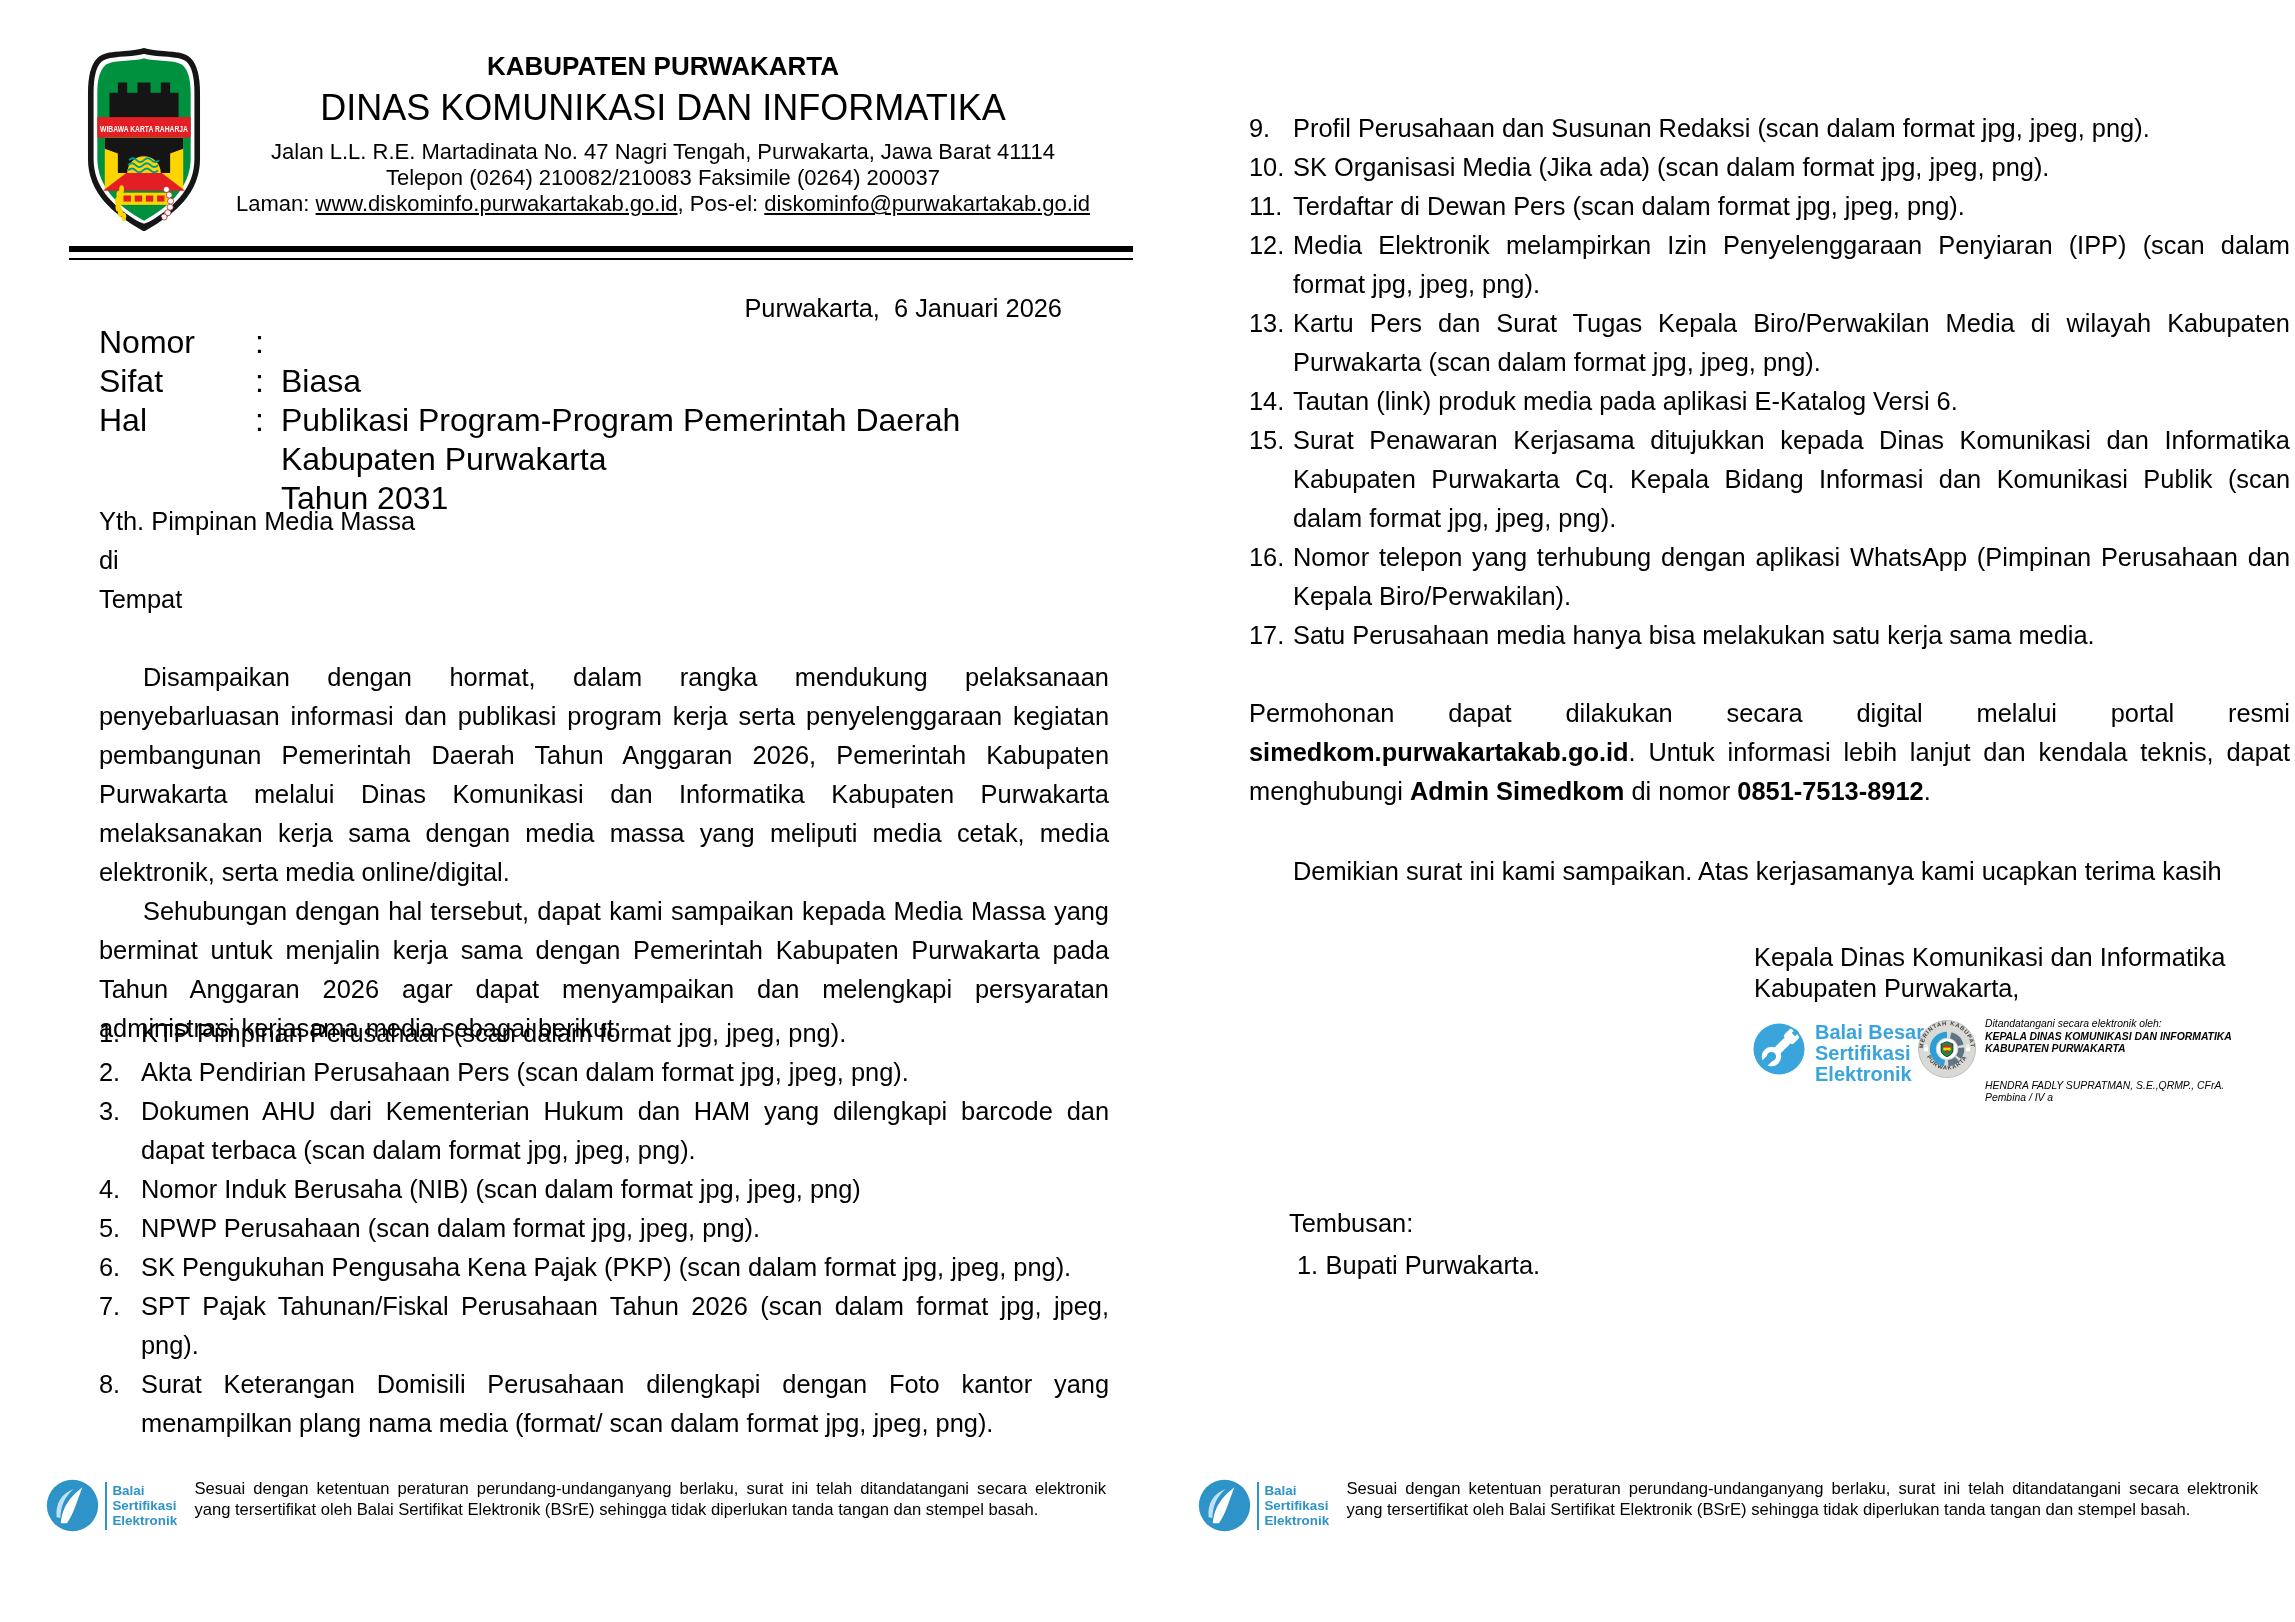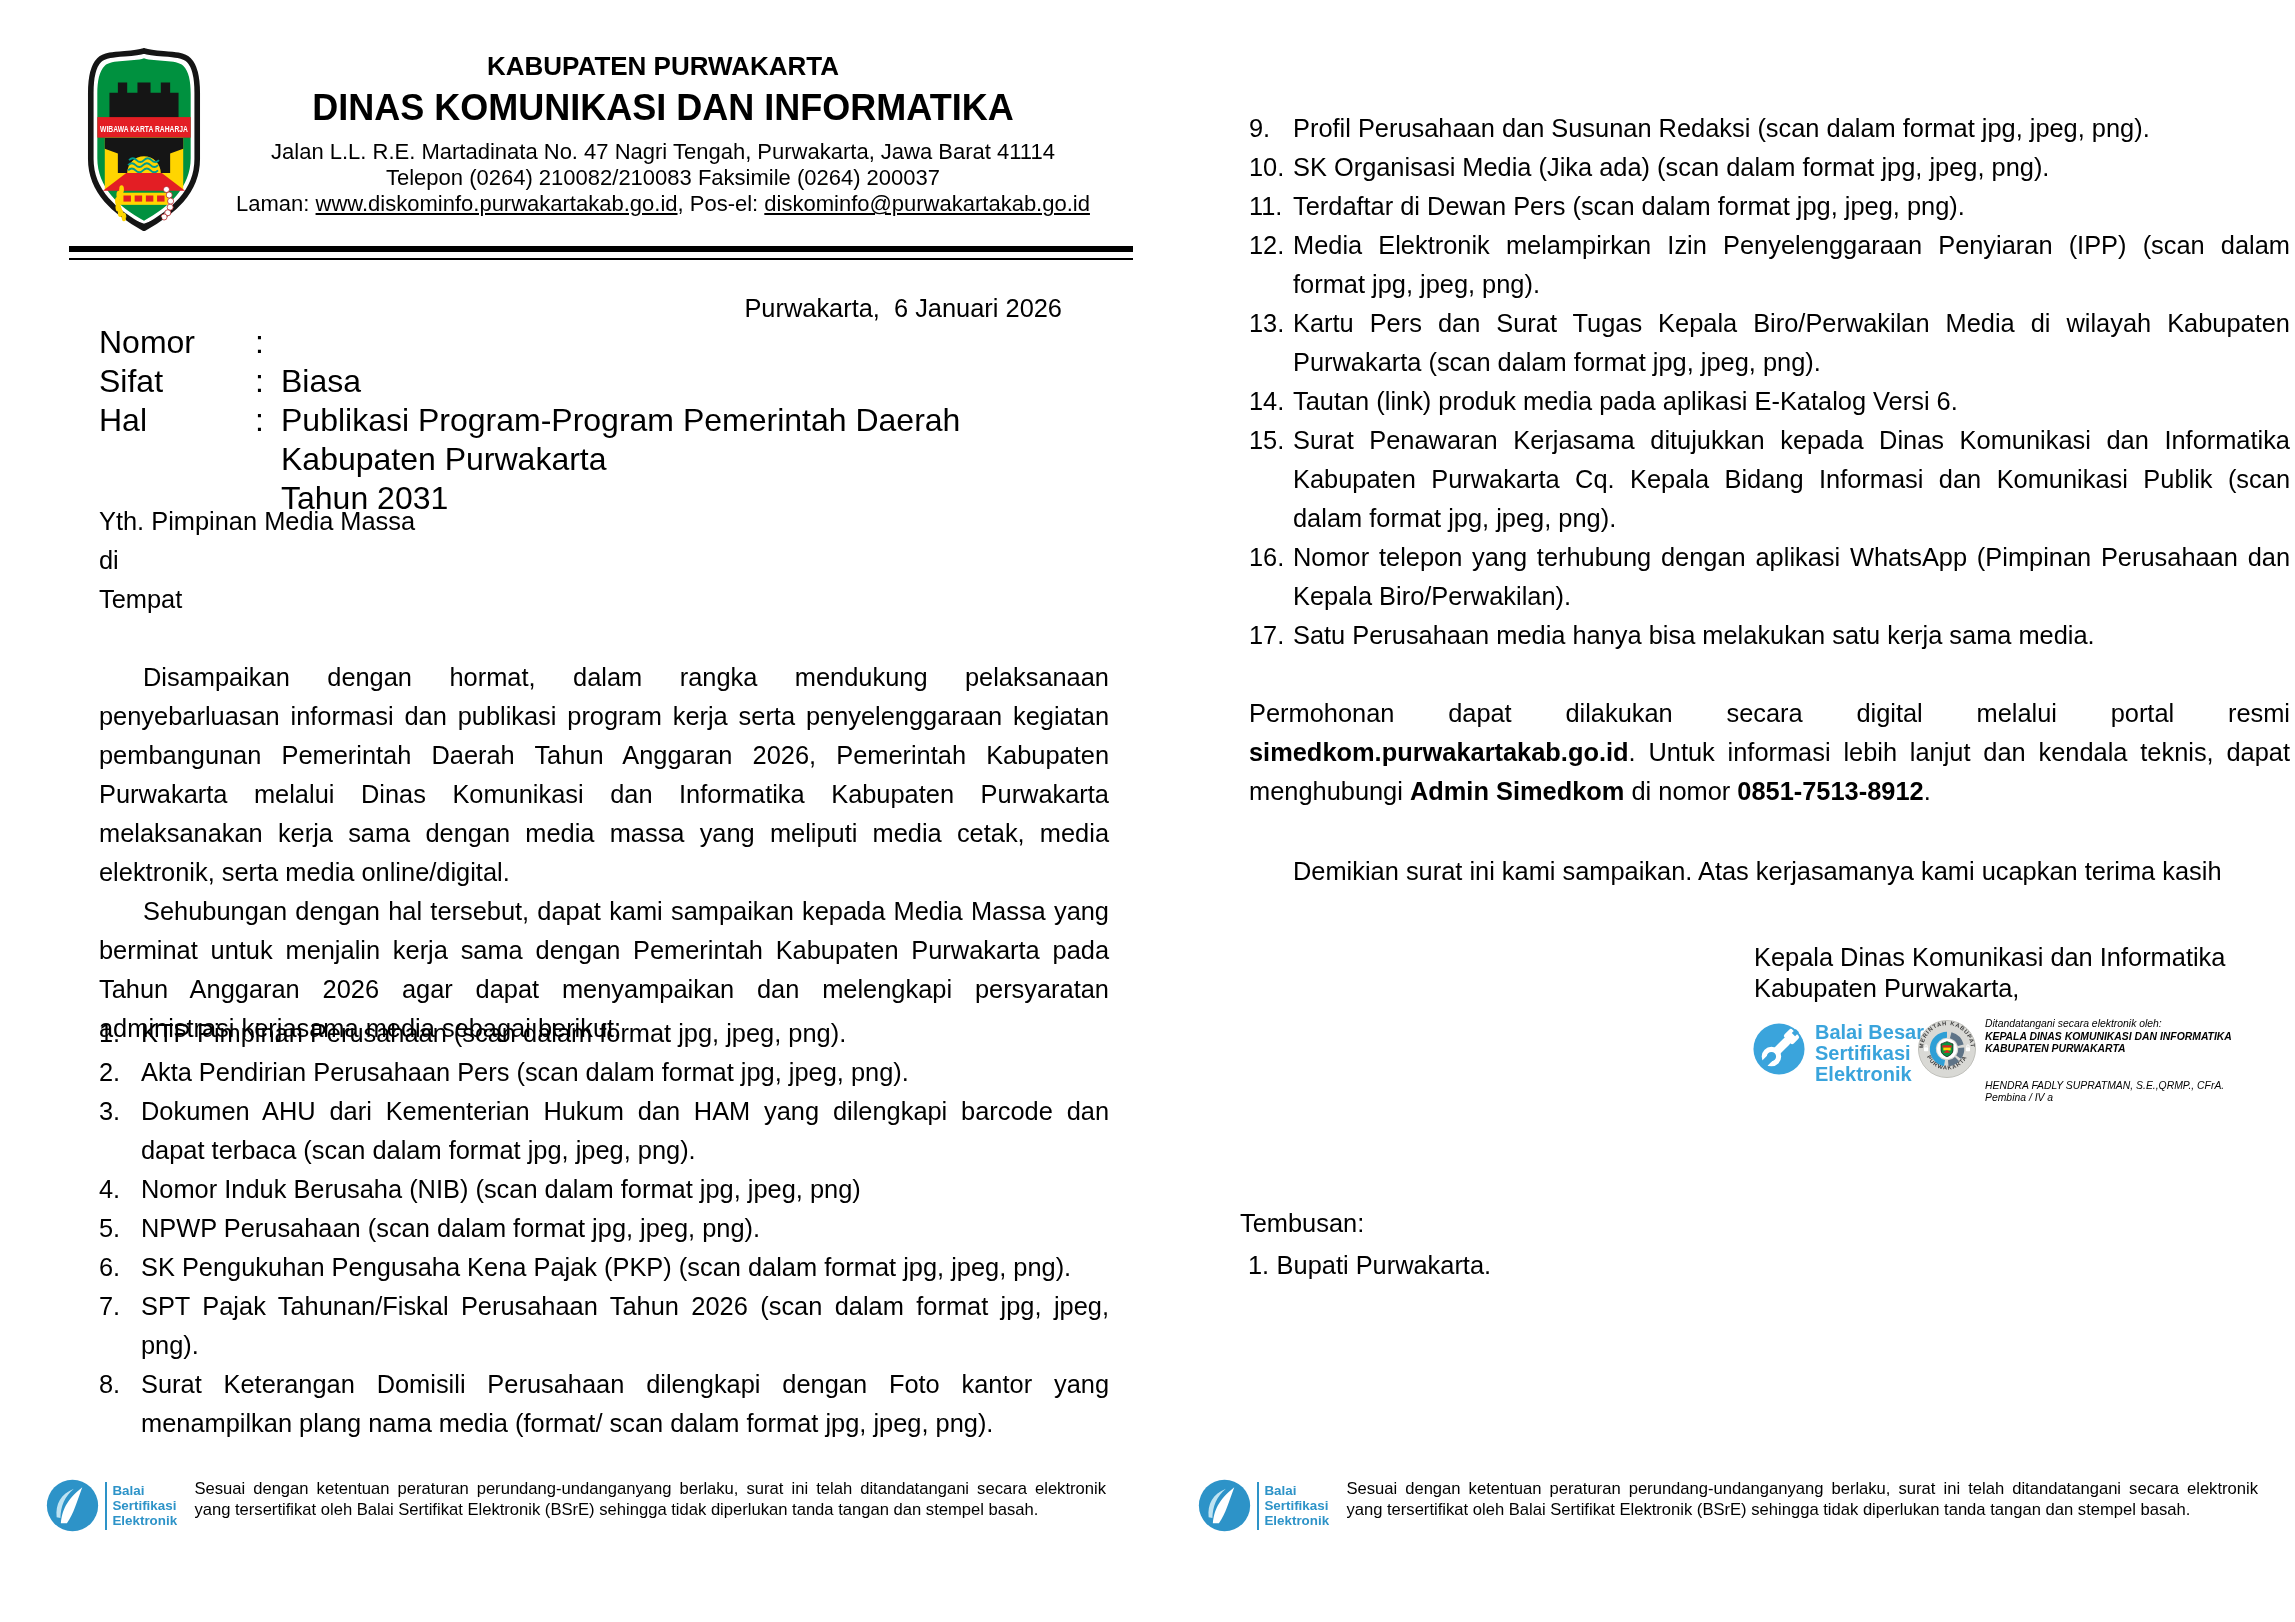--- a/index.html
+++ b/index.html
@@ -9,21 +9,21 @@
   }
   html,body{margin:0;padding:0;background:#fff;}
   #page{position:relative;width:2295px;height:1623px;background:#fff;
         font-family:"Liberation Sans",sans-serif;color:var(--ink);overflow:hidden;}
   .abs{position:absolute;}
 
   
   #crest{left:78px;top:48px;width:132px;height:183px;}
   #lh-text{left:217px;top:51px;width:892px;text-align:center;}
   .lh-region{font-size:26px;line-height:30.5px;font-weight:bold;}
-  .lh-agency{font-size:36px;line-height:43px;font-weight:bold;margin-top:4.6px;}
+  .lh-agency{font-size:36px;line-height:43px;font-weight:normal;margin-top:4.6px;}
   .lh-line{font-size:22px;line-height:26px;}
   .lh-line.first{margin-top:10.2px;}
   a.u{color:#000;text-decoration:underline;cursor:pointer;}
   .rule{left:69px;width:1064px;background:#000;}
   #rule-thick{top:246px;height:5.5px;}
   #rule-thin{top:258px;height:2.3px;}
 
   
   #date-line{left:139px;top:292px;width:923px;text-align:right;font-size:25.4px;line-height:32px;}
   #meta-rows{left:99px;top:323px;width:1010px;font-size:32px;}
@@ -50,21 +50,21 @@
   
   #closing-title{left:1754px;top:942px;font-size:25.4px;line-height:31px;}
   #sig-logo{left:1753px;top:1023px;width:52px;height:52px;}
   #bsre-text{left:1815px;top:1022px;width:129px;font-size:20px;line-height:21px;font-weight:bold;
              color:var(--bsre-light);white-space:nowrap;}
   #stamp{left:1918px;top:1020px;width:58px;height:58px;}
   #sig-details{left:1985px;top:1018px;width:311px;font-size:10.4px;line-height:12.5px;font-style:italic;}
   #sig-details .sb{font-weight:bold;}
   #sig-details .gap{height:24px;}
 
-  #tembusan{left:1240px;top:1206px;font-size:25.4px;line-height:34px;}
+  #tembusan{left:1289px;top:1206px;font-size:25.4px;line-height:34px;}
   #tembusan ol{list-style:none;margin:8px;padding:0;text-align:center;}
   #tembusan .num{position:static;margin-right:7.4px;}
 
   
   .footer{position:absolute;top:1478px;width:1061px;display:flex;align-items:flex-start;}
   #footer-left{left:45px;}
   #footer-right{left:1197px;}
   .f-logo{width:55px;height:55px;flex:none;}
   .f-bar{width:2.3px;height:48px;background:var(--bsre-blue);margin:3.7px 5.5px 0 4.6px;flex:none;}
   .f-name{width:70px;font-size:13.4px;line-height:15.3px;font-weight:bold;color:var(--bsre-blue);

